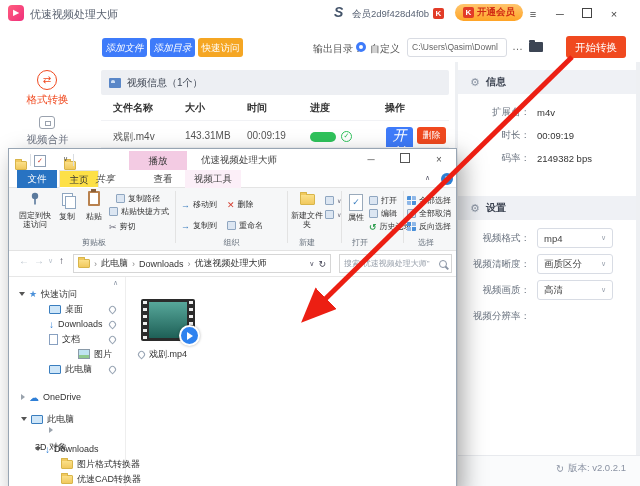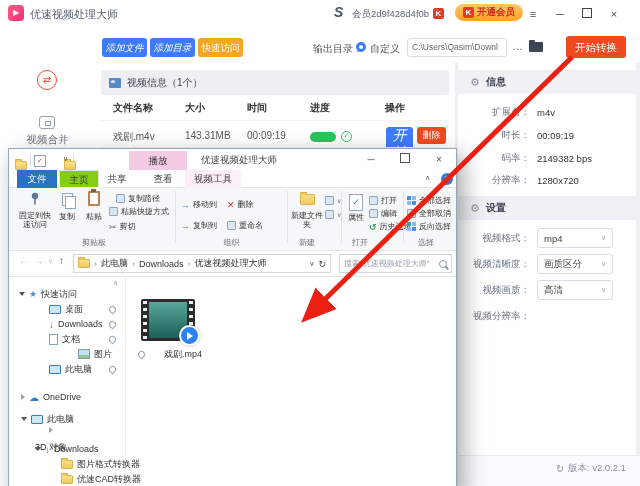--- a/index.html
+++ b/index.html
@@ -62,21 +62,21 @@
   .folder{display:inline-block;width:12px;height:9px;background:linear-gradient(#fbe089,#f1c95e);border:1px solid #d8b54a;border-radius:1px;position:relative;box-sizing:border-box;}
   .folder::before{content:"";position:absolute;top:-3px;left:-1px;width:5px;height:2px;background:#f1c95e;border:1px solid #d8b54a;border-bottom:none;border-radius:1px 1px 0 0;}
   .qchk{width:10px;height:10px;border:1px solid #8fa0b5;background:#fff;color:#d04030;font-size:7px;line-height:9px;text-align:center;}
   .qsep{width:1px;height:12px;background:#d9dde2;}
   .pinkbox{left:120px;top:2px;width:58px;height:19px;background:#f3cbe3;font-size:9.5px;color:#333;text-align:center;line-height:19px;}
   .etitle{left:192px;top:5px;font-size:9.5px;color:#444;}
   .ewbtn{top:0;width:34px;height:21px;text-align:center;line-height:21px;font-size:10px;color:#555;}
   .tabrow{left:0;top:21px;width:447px;height:18px;background:#fff;border-bottom:1px solid #e4e4e4;box-sizing:border-box;}
   .tab{top:21px;height:18px;line-height:18px;text-align:center;font-size:9.5px;color:#444;}
   .tab-file{background:#2873c2;color:#fff;}
-  .tab-home{background:#84cc16;border:1px solid #e4e4e4;border-bottom:1px solid #fff;box-sizing:border-box;color:#333;}
+  .tab-home{background:#fde047;border:1px solid #e4e4e4;border-bottom:1px solid #fff;box-sizing:border-box;color:#333;}
   .tab-video{background:#fceff8;}
   .helpq{left:432px;top:24px;width:12px;height:12px;border-radius:50%;background:#2d7fd3;color:#fff;font-size:8px;line-height:12px;text-align:center;}
   .ribbon{left:0;top:39px;width:447px;height:63px;background:#f6f7f8;border-bottom:1px solid #e3e3e3;box-sizing:border-box;}
   .rdiv{top:42px;width:1px;height:52px;background:#e3e3e3;}
   .glabel{top:88px;font-size:8px;color:#68727e;text-align:center;}
   .rbig{text-align:center;}
   .rbig .lbl{font-size:8px;line-height:9px;color:#333;margin-top:2px;}
   .rsm{display:flex;align-items:center;gap:3px;height:11px;font-size:8px;color:#333;}
   .copyic{display:inline-block;width:9px;height:11px;border:1px solid #8fa6c0;background:#fff;position:relative;}
   .copyic::after{content:"";position:absolute;left:2px;top:2px;width:9px;height:11px;border:1px solid #8fa6c0;background:#fff;}
@@ -110,21 +110,21 @@
   .docic{display:inline-block;width:7px;height:9px;background:#fff;border:1px solid #88a0c0;}
   .picic{display:inline-block;width:10px;height:8px;border:1px solid #8a9aa8;background:linear-gradient(180deg,#bfe3f2 60%,#8fc98f 60%);}
   .cloud{color:#2f7fd6;font-size:10px;}
   .cube{display:inline-block;width:8px;height:8px;background:#3f8fd0;border-radius:1px;}
   
   .thumb{left:132px;top:150px;width:54px;height:42px;background:#2b2b2b;border-radius:2px;}
   .holes{position:absolute;top:2px;bottom:2px;width:4px;background:repeating-linear-gradient(180deg,#eee 0 3px,#2b2b2b 3px 7px);}
   .shot{position:absolute;left:8px;right:8px;top:3px;bottom:3px;background:linear-gradient(180deg,#57a79a,#1e6057);}
   .badge{left:170px;top:176px;width:17px;height:17px;border-radius:50%;background:#2e82ef;border:2px solid #fff;box-shadow:0 0 3px rgba(0,0,0,.3);box-sizing:content-box;}
   .badge::after{content:"";position:absolute;left:6px;top:5px;width:0;height:0;border-left:6px solid #fff;border-top:4px solid transparent;border-bottom:4px solid transparent;}
-  .fname{left:118px;top:199px;width:82px;text-align:center;font-size:9px;color:#333;padding-left:15px;}
+  .fname{left:118px;top:199px;width:82px;text-align:center;font-size:9px;color:#333;}
   .scrollchev{left:104px;top:130px;font-size:7px;color:#8a95a5;}
 </style>
 </head>
 <body>
 
 <div class="canvas">
 
   <div class="abs titlebar"></div>
   <div class="abs appicon">▶</div>
   <div class="abs apptitle txt">优速视频处理大师</div>
@@ -148,20 +148,21 @@
   <div class="abs radio" style="left:356px;top:42px;"></div>
   <div class="abs txt" style="left:370px;top:42px;font-size:10px;color:#555;">自定义</div>
   <div class="abs pathbox txt">C:\Users\Qasim\Downl</div>
   <div class="abs" style="left:512px;top:40px;font-size:11px;color:#666;">…</div>
   <div class="abs dfolder" style="left:529px;top:42px;"></div>
   <button class="abs btn b-red" style="left:566px;top:36px;width:60px;height:22px;line-height:22px;font-size:10.5px;">开始转换</button>
 
   <div class="abs contentbg"></div>
   <div class="abs sidebar"></div>
   <div class="abs sb-ic1">⇄</div>
+  <div class="abs sb-lb1">格式转换</div>
   <div class="abs sb-ic2"></div>
   <div class="abs sb-lb2">视频合并</div>
 
   <div class="abs tablecard"></div>
   <div class="abs secbar">
     <span class="imic"></span>
     <span>视频信息（1个）</span>
   </div>
   <div class="abs th txt" style="left:113px;">文件名称</div>
   <div class="abs th txt" style="left:185px;">大小</div>
@@ -188,24 +189,20 @@
     <span class="fvalue">m4v</span>
   </div>
   <div class="abs frow" style="top:124px;">
     <span class="flabel">时长：</span>
     <span class="fvalue">00:09:19</span>
   </div>
   <div class="abs frow" style="top:147px;">
     <span class="flabel">码率：</span>
     <span class="fvalue">2149382 bps</span>
   </div>
-  <div class="abs frow" style="top:169px;">
-    <span class="flabel">分辨率：</span>
-    <span class="fvalue">1280x720</span>
-  </div>
   <div class="abs sechdr" style="top:196px;">
     <span class="gear">⚙</span>
     <span>设置</span>
   </div>
   <div class="abs frow" style="top:227px;">
     <span class="flabel">视频格式：</span>
     <span class="sel">
         <span>mp4</span>
         <span class="selchev">∨</span>
       </span>
@@ -243,21 +240,21 @@
     <span class="abs qsep" style="left:64px;top:5px;"></span>
     <div class="abs pinkbox">播放</div>
     <div class="abs etitle txt">优速视频处理大师</div>
     <div class="abs ewbtn" style="left:345px;">─</div>
     <div class="abs ewbtn" style="left:379px;"><span class="sqico" style="border-color:#555;"></span></div>
     <div class="abs ewbtn" style="left:413px;">×</div>
     
     <div class="abs tabrow"></div>
     <div class="abs tab tab-file" style="left:8px;width:40px;">文件</div>
     <div class="abs tab tab-home" style="left:50px;width:40px;">主页</div>
-    <div class="abs tab" style="left:88px;width:40px;">共享</div>
+    <div class="abs tab" style="left:76px;width:40px;font-style:italic;">共享</div>
     <div class="abs tab" style="left:134px;width:40px;">查看</div>
     <div class="abs tab tab-video" style="left:176px;width:56px;">视频工具</div>
     <div class="abs" style="left:416px;top:25px;font-size:7px;color:#556;">∧</div>
     <div class="abs helpq">?</div>
     
     <div class="abs ribbon"></div>
     <div class="abs rdiv" style="left:166px;"></div>
     <div class="abs rdiv" style="left:278px;"></div>
     <div class="abs rdiv" style="left:332px;"></div>
     <div class="abs rdiv" style="left:394px;"></div>

